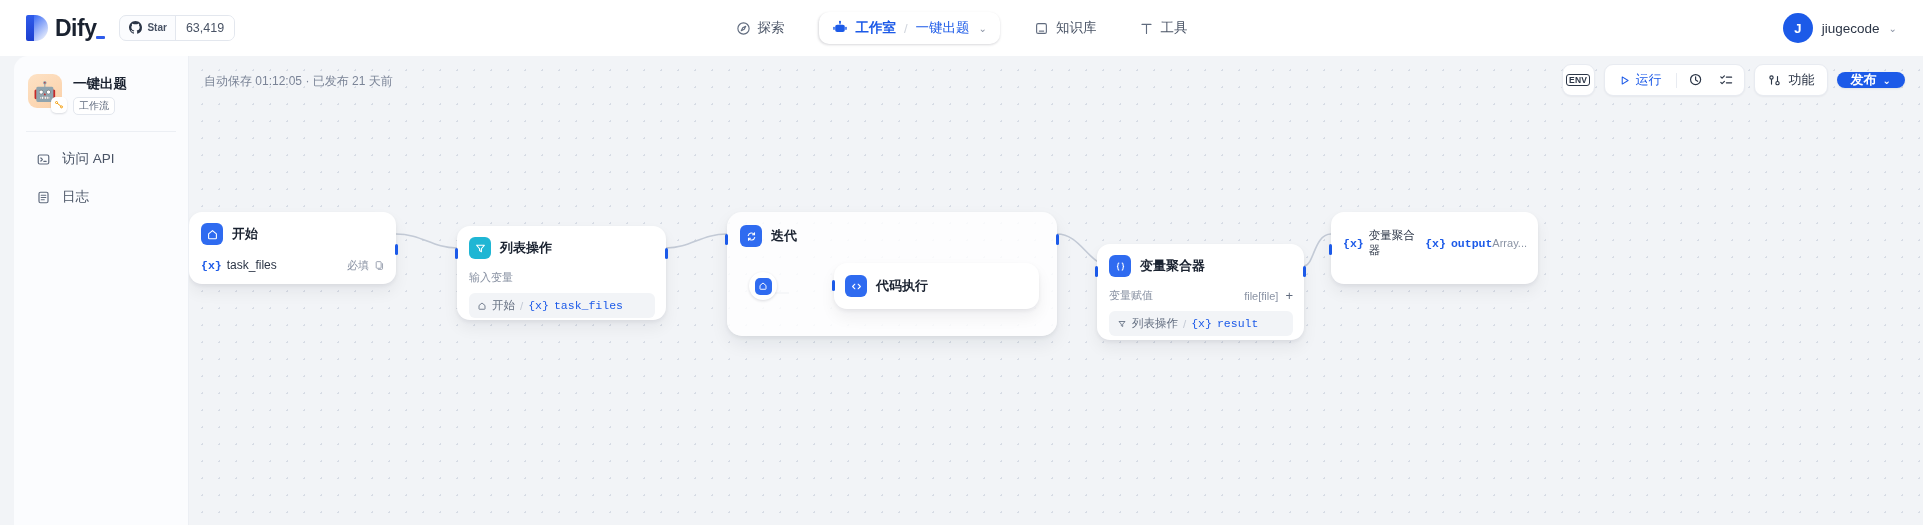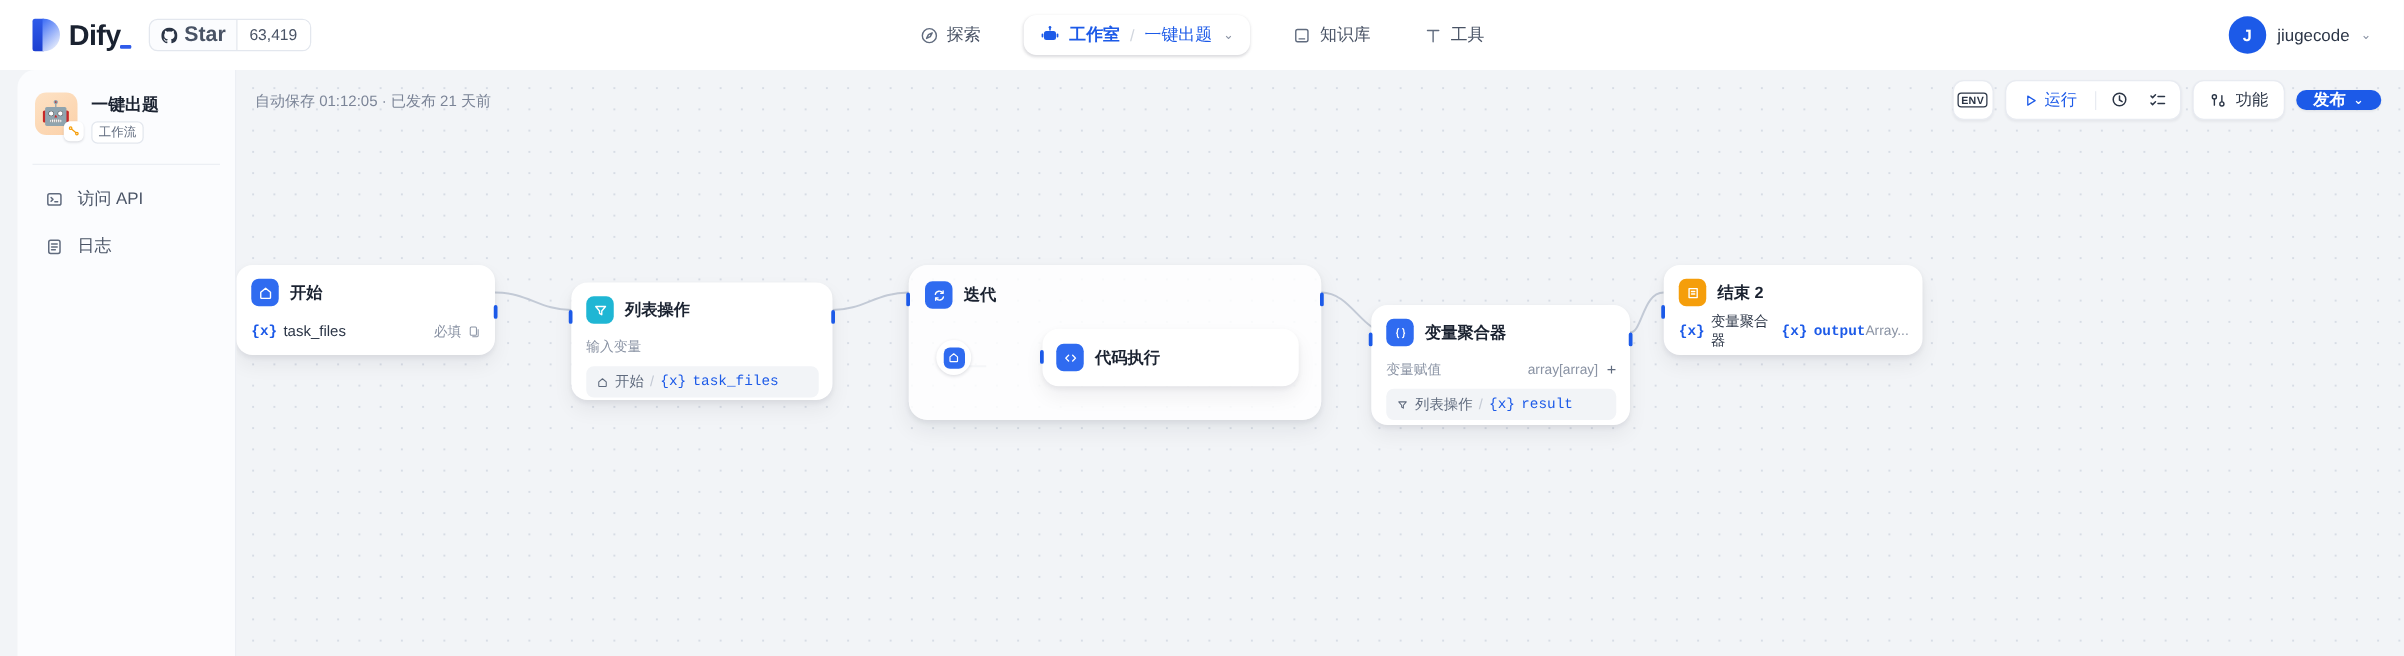--- a/index.html
+++ b/index.html
@@ -10,21 +10,21 @@
     overflow: hidden;
   }
 
   
   .topbar {
     position: absolute; top: 0; left: 0; width: 1923px; height: 56px;
     background: #ffffff;
     display: flex; align-items: center;
     z-index: 40;
   }
-  .tb-left { display: flex; align-items: center; gap: 10px; padding-left: 26px; }
+  .tb-left { display: flex; align-items: flex-start; gap: 10px; padding-left: 26px; }
   .dify-logo { display: flex; align-items: center; gap: 7px; }
   .logo-mark { width: 22px; height: 26px; position: relative; }
   .logo-mark .lm-a {
     position: absolute; left: 0; top: 0; width: 9px; height: 26px;
     background: linear-gradient(180deg,#2f5bea 0%,#1c3fd0 100%);
     border-radius: 2px 0 0 2px;
   }
   .logo-mark .lm-b {
     position: absolute; left: 8px; top: 0; width: 14px; height: 26px;
     background: linear-gradient(135deg,#3b6bf5 0%,#d9e2fb 80%);
@@ -37,21 +37,21 @@
   .logo-text::after {
     content: ""; position: absolute; right: -6px; bottom: 3px;
     width: 9px; height: 3px; background: #2f5bea; border-radius: 1px;
   }
   .star-pill {
     display: flex; align-items: center; height: 26px;
     border: 1px solid #e3e7ee; border-radius: 7px; overflow: hidden;
     background: #fbfcfe; margin-left: 10px;
   }
   .star-left { display: flex; align-items: center; gap: 5px; padding: 0 8px 0 9px; }
-  .star-left span { font-size: 17px; font-weight: 600; color: #495365; }
+  .star-left span { font-size: 10px; font-weight: 600; color: #495365; }
   .star-count {
     padding: 0 10px; height: 26px; display: flex; align-items: center;
     background: #ffffff; border-left: 1px solid #e3e7ee;
     font-size: 12.5px; font-weight: 500; color: #495365;
   }
 
   .tb-center {
     position: absolute; left: 50%; transform: translateX(-50%);
     display: flex; align-items: center; gap: 26px;
   }
@@ -454,46 +454,37 @@
       <div class="n-ico" style="background:#2f6bf0">
         <svg width="13" height="13" viewBox="0 0 20 20" fill="none" stroke="#fff" stroke-width="1.6">
             <path d="M7.5 4.5C6 4.5 6 7 6 8.5S4.5 10 4.5 10 6 10 6 11.5 6 15.5 7.5 15.5M12.5 4.5c1.5 0 1.5 2.5 1.5 4s1.5 1.5 1.5 1.5-1.5 0-1.5 1.5 0 4-1.5 4" stroke-linecap="round"></path>
           </svg>
       </div>
       <div class="n-title">变量聚合器</div>
     </div>
     <div style="display:flex;align-items:center;justify-content:space-between;margin-top:11px">
       <span class="n-sub" style="margin-top:0">变量赋值</span>
       <span style="display:flex;align-items:center;gap:7px">
-        <span class="n-sub" style="margin-top:0">array[array]</span>
+        <span class="n-sub" style="margin-top:0">file[file]</span>
         <span style="font-size:13px;color:#606b7e;cursor:pointer">+</span>
       </span>
     </div>
     <div class="chip">
       <svg width="10" height="10" viewBox="0 0 20 20" fill="none" stroke="#606b7e" stroke-width="1.7">
           <path d="M4 5h12l-4.6 5.4V15L8.6 13.3v-2.9z" stroke-linejoin="round"></path>
         </svg>
       <span class="c-name">列表操作</span>
       <span class="c-sep">/</span>
       <span class="c-val">{x}</span>
       <span class="c-val">result</span>
     </div>
   </div>
 
   <div class="node" style="left:1142px; top:156px; width:207px; height:72px;">
     <div class="handle" style="left:-2px; top:32px;"></div>
-    <div class="node-head">
-      <div class="n-ico" style="background:#f59e0b">
-        <svg width="13" height="13" viewBox="0 0 20 20" fill="none" stroke="#fff" stroke-width="1.7">
-            <path d="M5 4.5h10v11H5z" stroke-linejoin="round"></path>
-            <path d="M8 8h4M8 11h4" stroke-linecap="round"></path>
-          </svg>
-      </div>
-      <div class="n-title">结束 2</div>
-    </div>
     <div class="var-row">
       <div class="var-left">
         <span class="vx">{x}</span>
         <span class="vname" style="font-size:11.5px">变量聚合器</span>
         <span class="vx">{x}</span>
         <span class="vx" style="color:#1c5ae8">output</span>
       </div>
       <span class="vreq">Array...</span>
     </div>
   </div>

